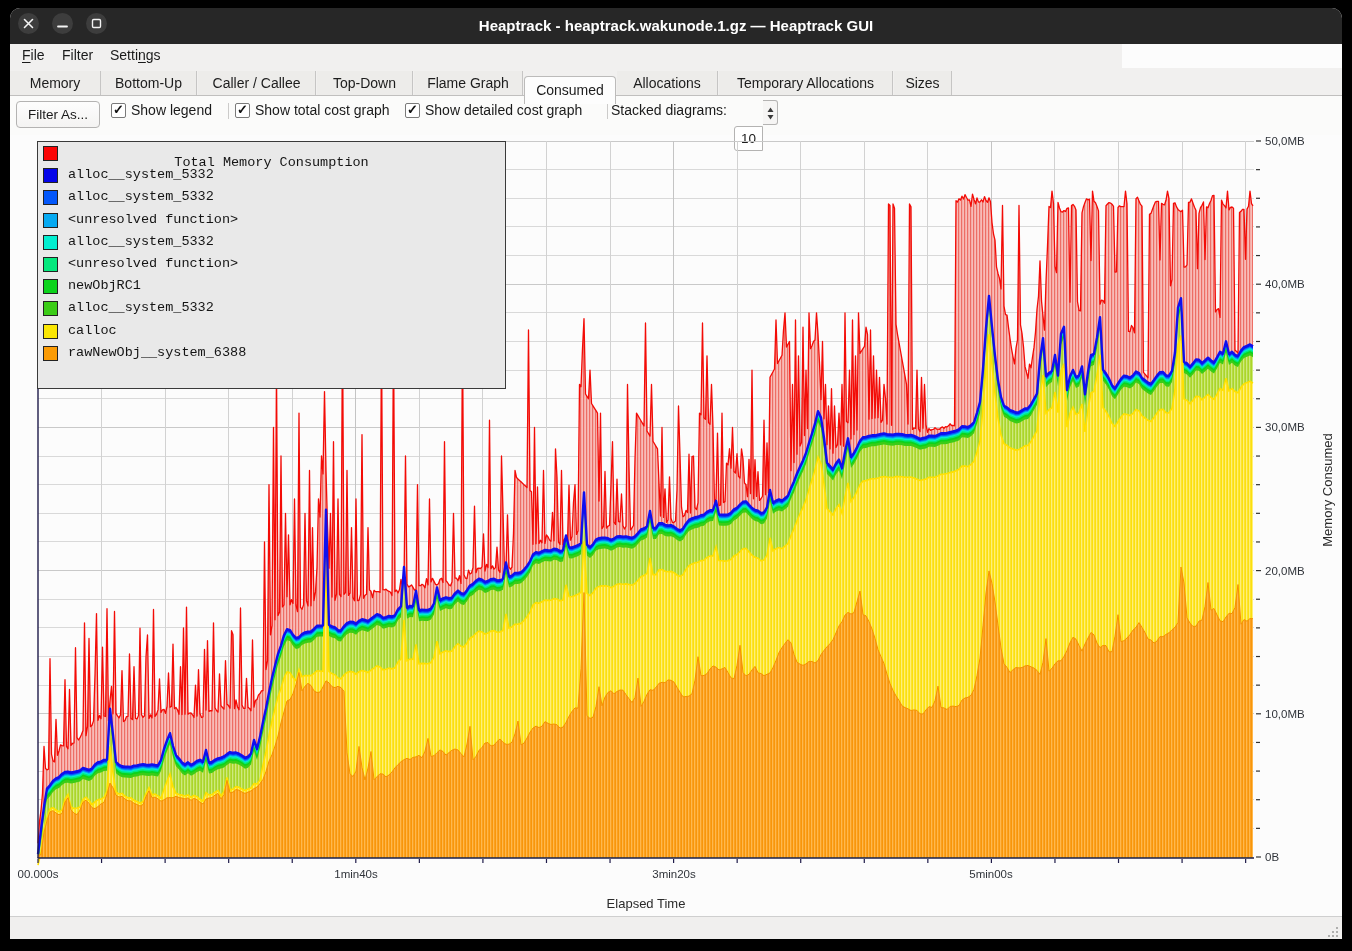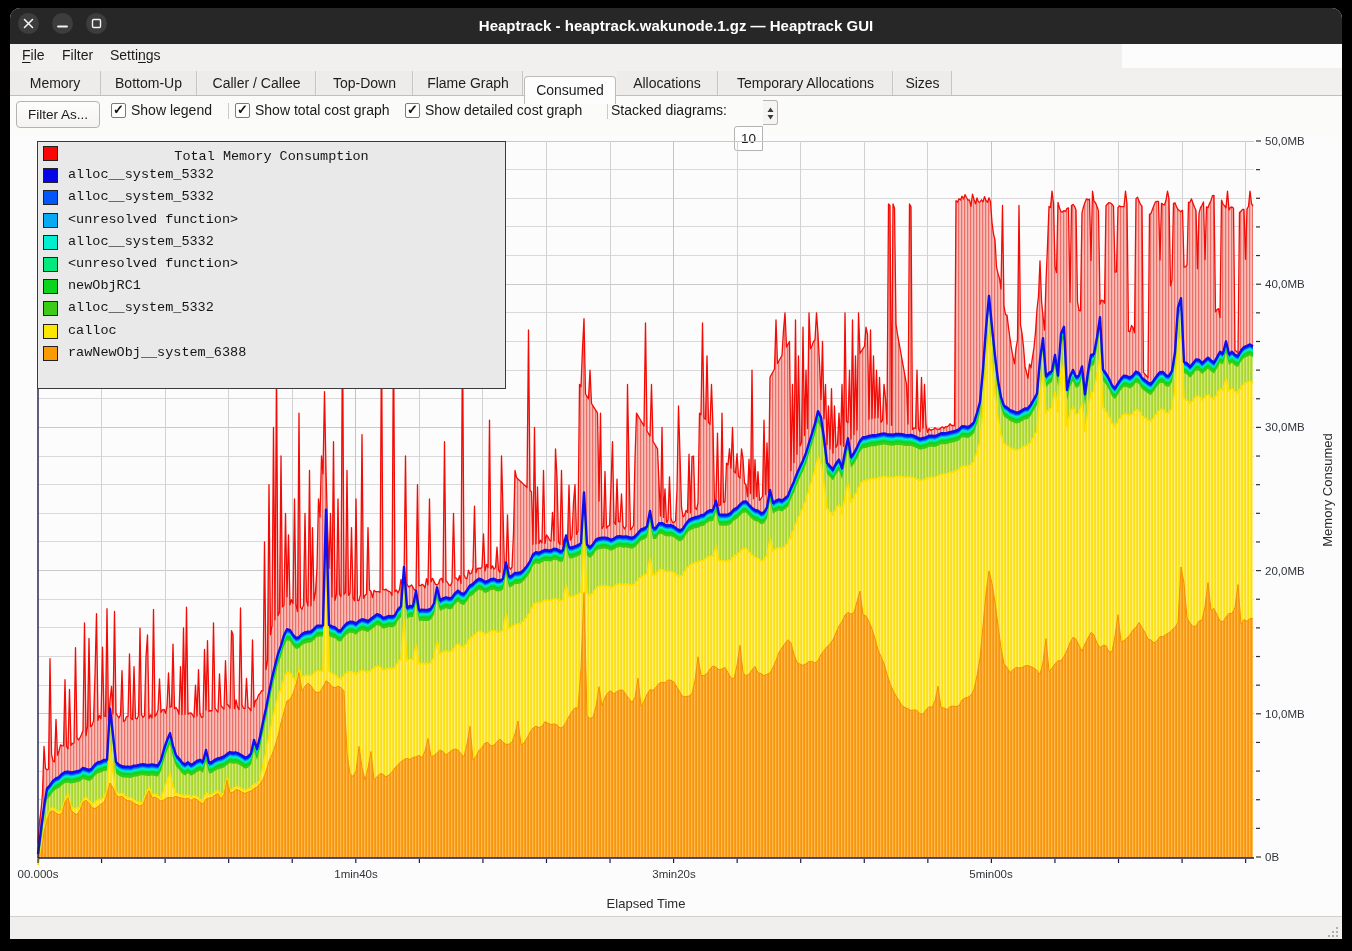--- a/index.html
+++ b/index.html
@@ -39,21 +39,21 @@
   border:1px solid #b4b3b2; border-left:none; border-radius:0 3px 3px 0; }
 #spinbtns svg { position:absolute; left:2px; top:3px; }
 #statusbar { position:absolute; left:0; top:908px; width:1332px; height:23px;
   background:#f0efee; border-top:1px solid #cfcfcf; }
 #legend { position:absolute; left:37px; top:141px; width:469px; height:248px;
   background:#e9e9e9; border:1px solid #3a3a3a; font-family:"Liberation Mono", monospace;
   font-size:13.5px; color:#141414; z-index:5; padding-top:1px; }
 .lrow { position:relative; height:22.2px; }
 .sw { position:absolute; left:5px; top:3px; width:15px; height:15px; border:1px solid #222; }
 .ltxt { position:absolute; left:30px; top:2px; }
-.ltitle { position:absolute; left:0; right:0; top:6px; text-align:center; }
+.ltitle { position:absolute; left:0; right:0; top:12px; text-align:center; }
 </style></head>
 <body>
 <div id="win">
  <div id="titlebar">
   <div id="title">Heaptrack - heaptrack.wakunode.1.gz — Heaptrack GUI</div>
   <div class="wbtn" style="left:8px"><svg width="21" height="21">
           <path d="M6.5 6.5 L14.5 14.5 M14.5 6.5 L6.5 14.5" stroke="#f4f4f4" stroke-width="1.6" stroke-linecap="round"></path>
         </svg></div>
   <div class="wbtn" style="left:42px"><svg width="21" height="21">
           <path d="M6 13.5 L15 13.5" stroke="#f4f4f4" stroke-width="1.8" stroke-linecap="round"></path>

